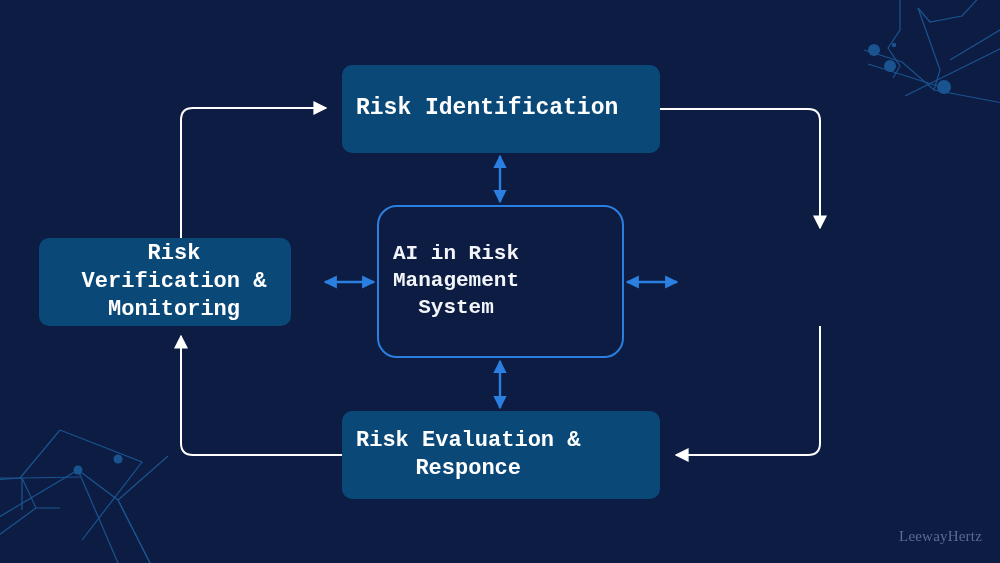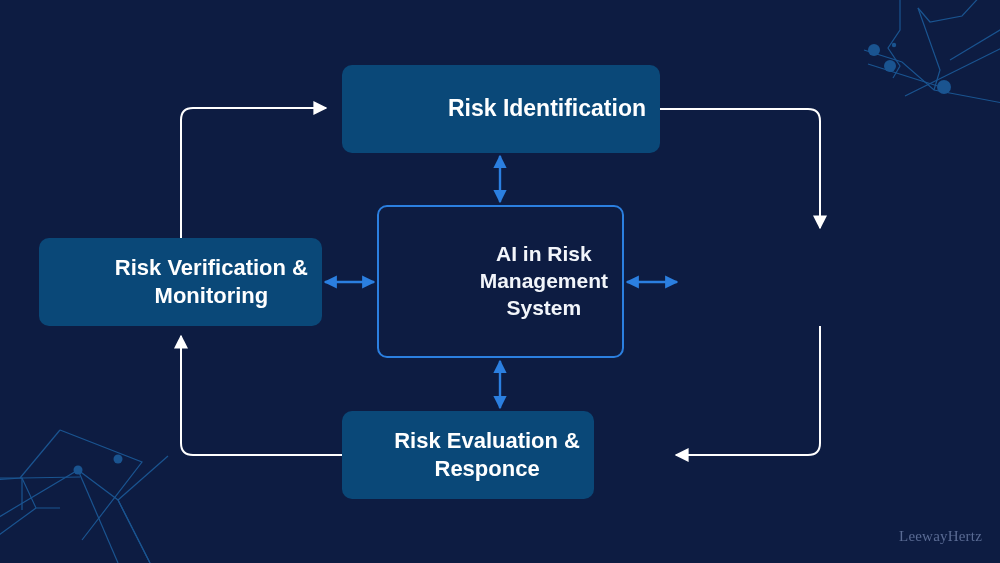--- a/index.html
+++ b/index.html
@@ -25,27 +25,28 @@
     position: absolute;
     left: 0; top: 0;
     width: 1000px; height: 563px;
     pointer-events: none;
   }
   .node {
     position: absolute;
     box-sizing: border-box;
     display: flex;
     align-items: center;
-    justify-content: flex-end;
+    justify-content: flex-start;
     text-align: center;
     color: #ffffff;
     background: #0a4878;
     border-radius: 10px;
     line-height: 1.28;
     padding: 6px 14px;
+    font-family: Liberation Mono, monospace;
   }
   .node-label {
     display: block;
     white-space: pre-line;
   }
 
   
   #node-identification {
     left: 342px; top: 65px;
     width: 318px; height: 88px;
@@ -53,39 +54,39 @@
     font-weight: 700;
   }
   #node-analysis {
     left: 680px; top: 238px;
     width: 282px; height: 88px;
     font-size: 23px;
     font-weight: 700;
   }
   #node-evaluation {
     left: 342px; top: 411px;
-    width: 252px; height: 88px;
+    width: 318px; height: 88px;
     font-size: 22px;
     font-weight: 700;
   }
   #node-verification {
     left: 39px; top: 238px;
-    width: 283px; height: 88px;
+    width: 252px; height: 88px;
     font-size: 22px;
     font-weight: 700;
     padding-left: 32px;
   }
 
   
   #node-center {
     left: 377px; top: 205px;
     width: 247px; height: 153px;
     background: transparent;
     border: 2px solid #2b7fe0;
-    border-radius: 10px;
+    border-radius: 20px;
     font-size: 21px;
     font-weight: 600;
     color: #f2f5fa;
   }
 
   #watermark {
     position: absolute;
     right: 18px;
     bottom: 18px;
     font-family: "Liberation Serif", serif;

